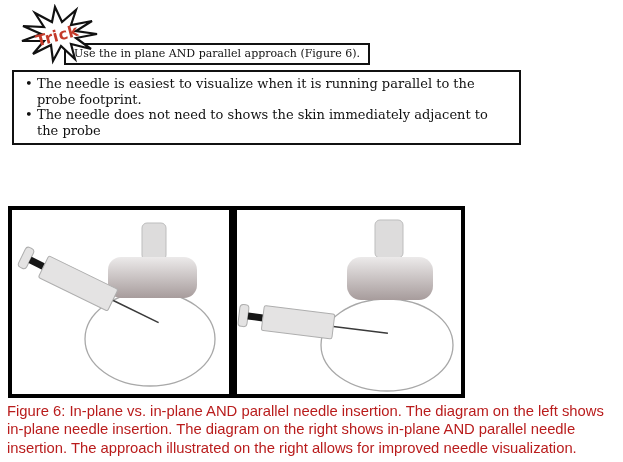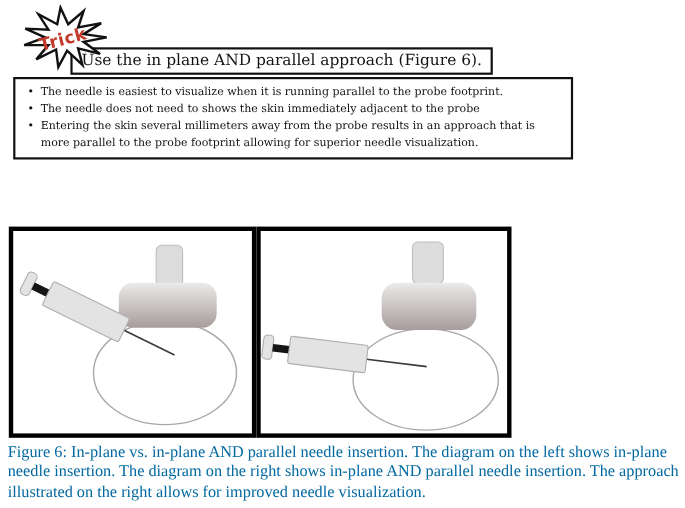--- a/index.html
+++ b/index.html
@@ -6,41 +6,41 @@
   .page{
     position:relative;width:623px;height:462px;background:#fff;
     font-family:"DejaVu Serif",serif;color:#111;overflow:hidden;
   }
   
   .trick-badge{position:absolute;left:13px;top:4px;width:92px;height:62px;z-index:3;}
   
   .callout{
     position:absolute;left:64px;top:43px;z-index:1;
     border:2px solid #111;background:#fff;
-    padding:2px 8px 3px 8px;font-size:14px;white-space:nowrap;text-align:right;
+    padding:2px 8px 3px 8px;font-size:11px;white-space:nowrap;text-align:right;
   }
   
   .tips{
     position:absolute;left:12px;top:70px;width:509px;box-sizing:border-box;
     border:2px solid #111;background:#fff;
-    padding:4px 8px 5px 8px;font-size:10px;line-height:15.6px;
+    padding:4px 8px 5px 8px;font-size:13px;line-height:15.6px;
   }
   .tips ul{margin:0;padding:0;list-style:none;}
   .tips li{position:relative;padding-left:15px;}
   .tips li::before{content:"\2022";position:absolute;left:3px;}
   
   .panels{position:absolute;left:8px;top:206px;display:flex;}
   .panel{border:4px solid #000;background:#fff;box-sizing:border-box;height:192px;}
   .panel.left{width:225px;}
   .panel.right{width:232px;}
   .panel svg{display:block;}
   
   .caption{
     position:absolute;left:7px;top:402px;width:612px;
-    font-family:Liberation Serif, serif;font-size:14.8px;line-height:18.4px;color:#0369a1;
+    font-family:Liberation Sans, sans-serif;font-size:14.8px;line-height:18.4px;color:#b91c1c;
   }
   .trick-text{
     font-family:"DejaVu Sans",sans-serif;font-weight:bold;font-size:15.5px;letter-spacing:.5px;
   }
 </style>
 </head>
 <body>
 
 <div class="page">
 
@@ -50,21 +50,20 @@
   </svg>
 
   <div class="callout">
     <span>Use the in plane AND parallel approach (Figure 6).</span>
   </div>
 
   <div class="tips">
     <ul>
       <li>The needle is easiest to visualize when it is running parallel to the probe footprint.</li>
       <li>The needle does not need to shows the skin immediately adjacent to the probe</li>
-      <li>Entering the skin several millimeters away from the probe results in an approach that is more parallel to the probe footprint allowing for superior needle visualization.</li>
     </ul>
   </div>
 
   <div class="panels">
 
     <div class="panel left">
       <svg width="217" height="184" viewBox="0 0 217 184">
         <defs>
           <linearGradient id="probeGradL" x1="0" y1="0" x2="0" y2="1">
             <stop offset="0" stop-color="#eceaea"></stop>

